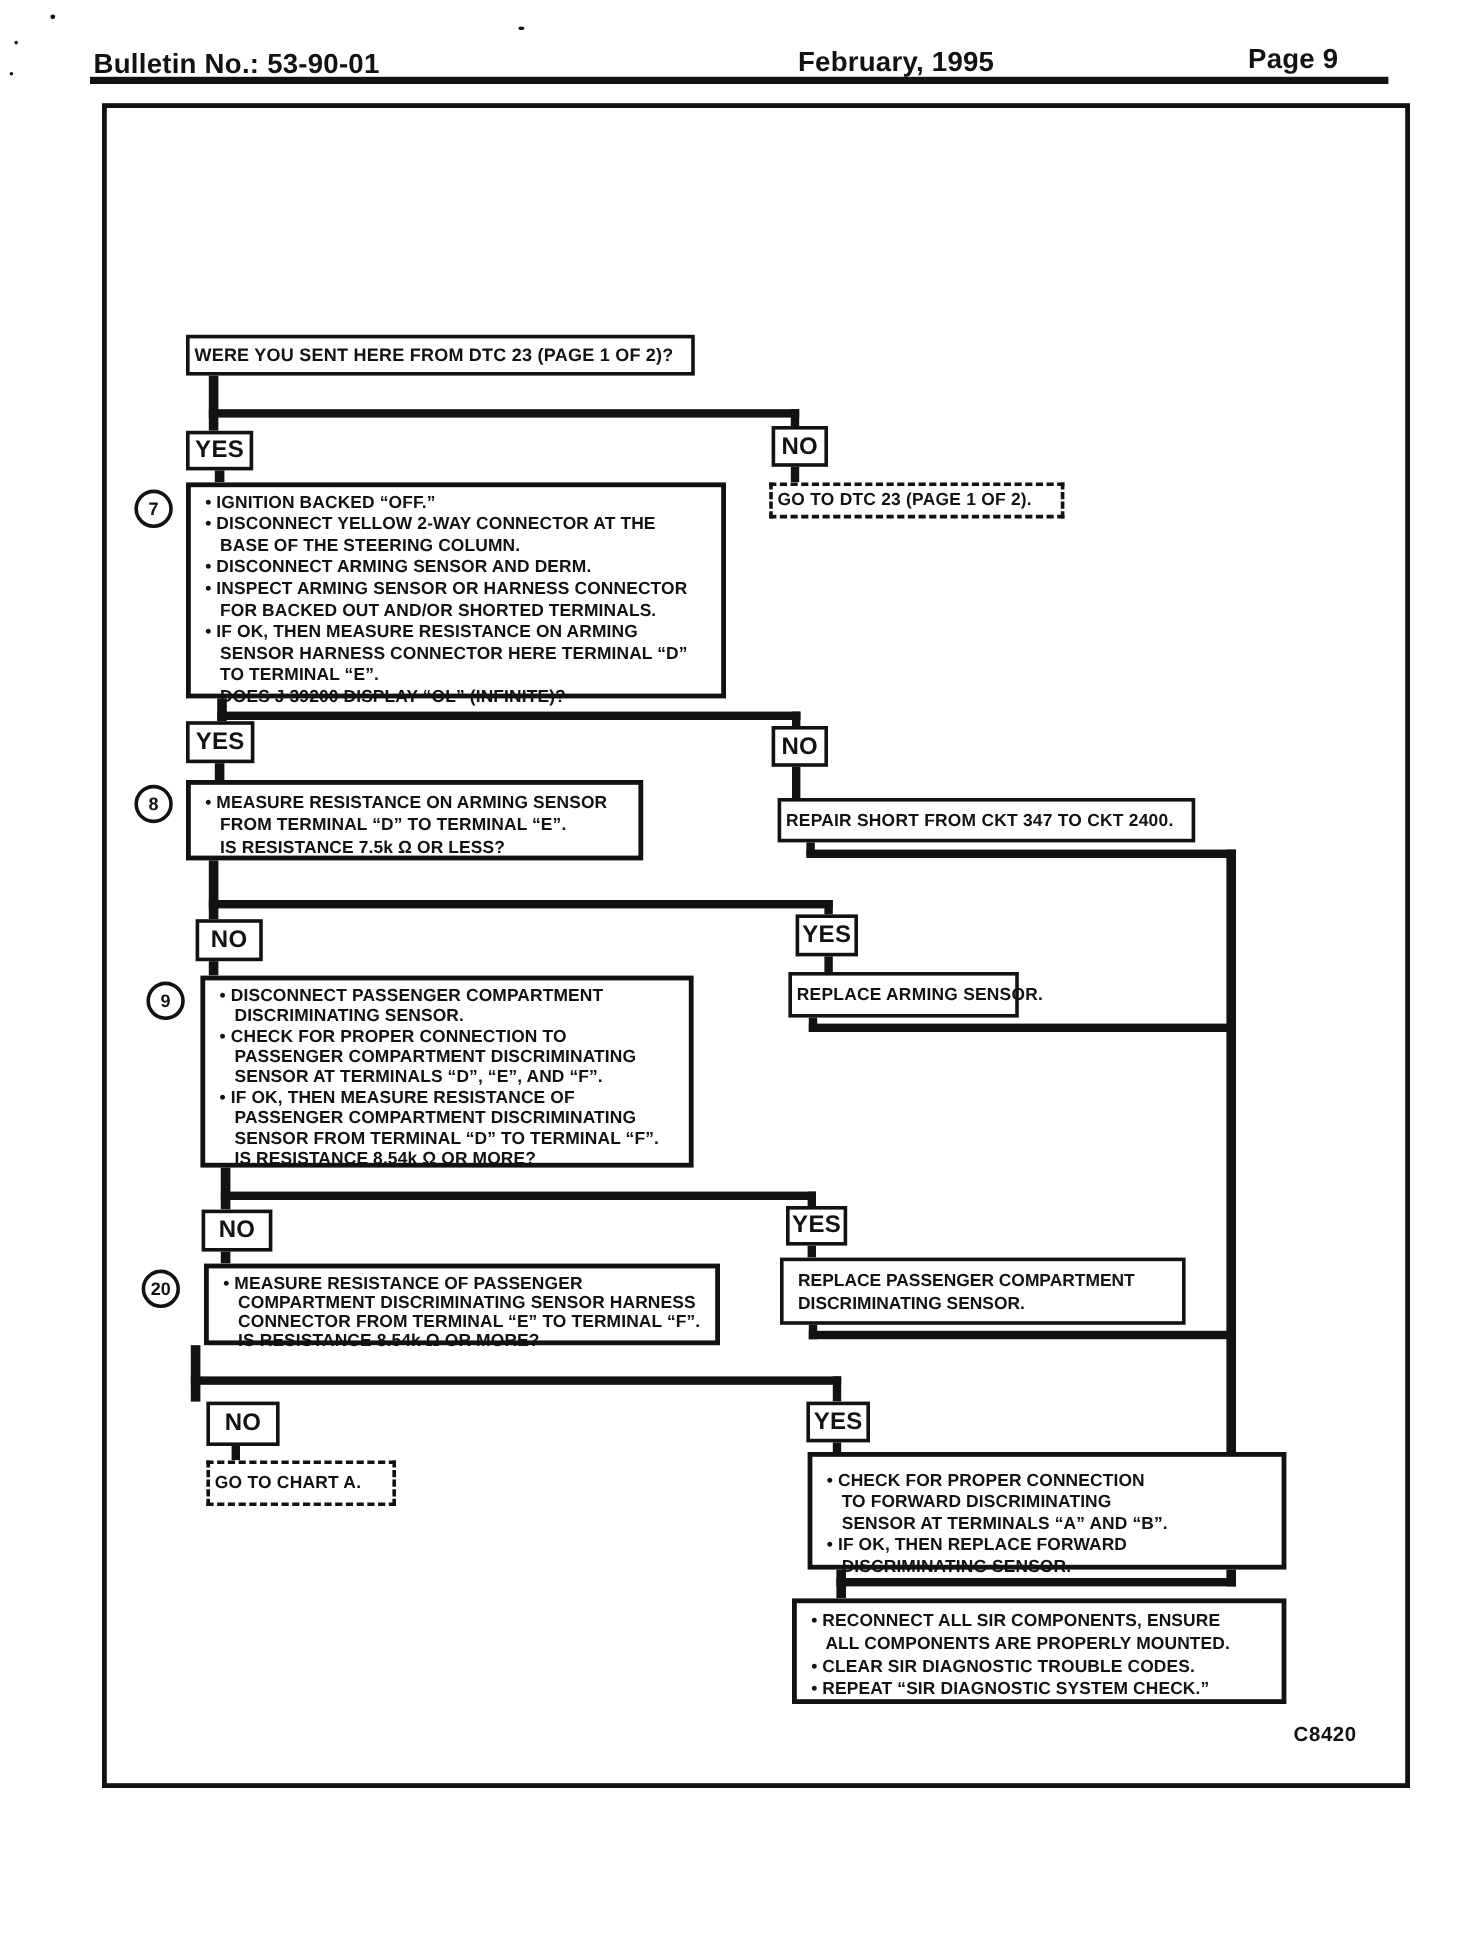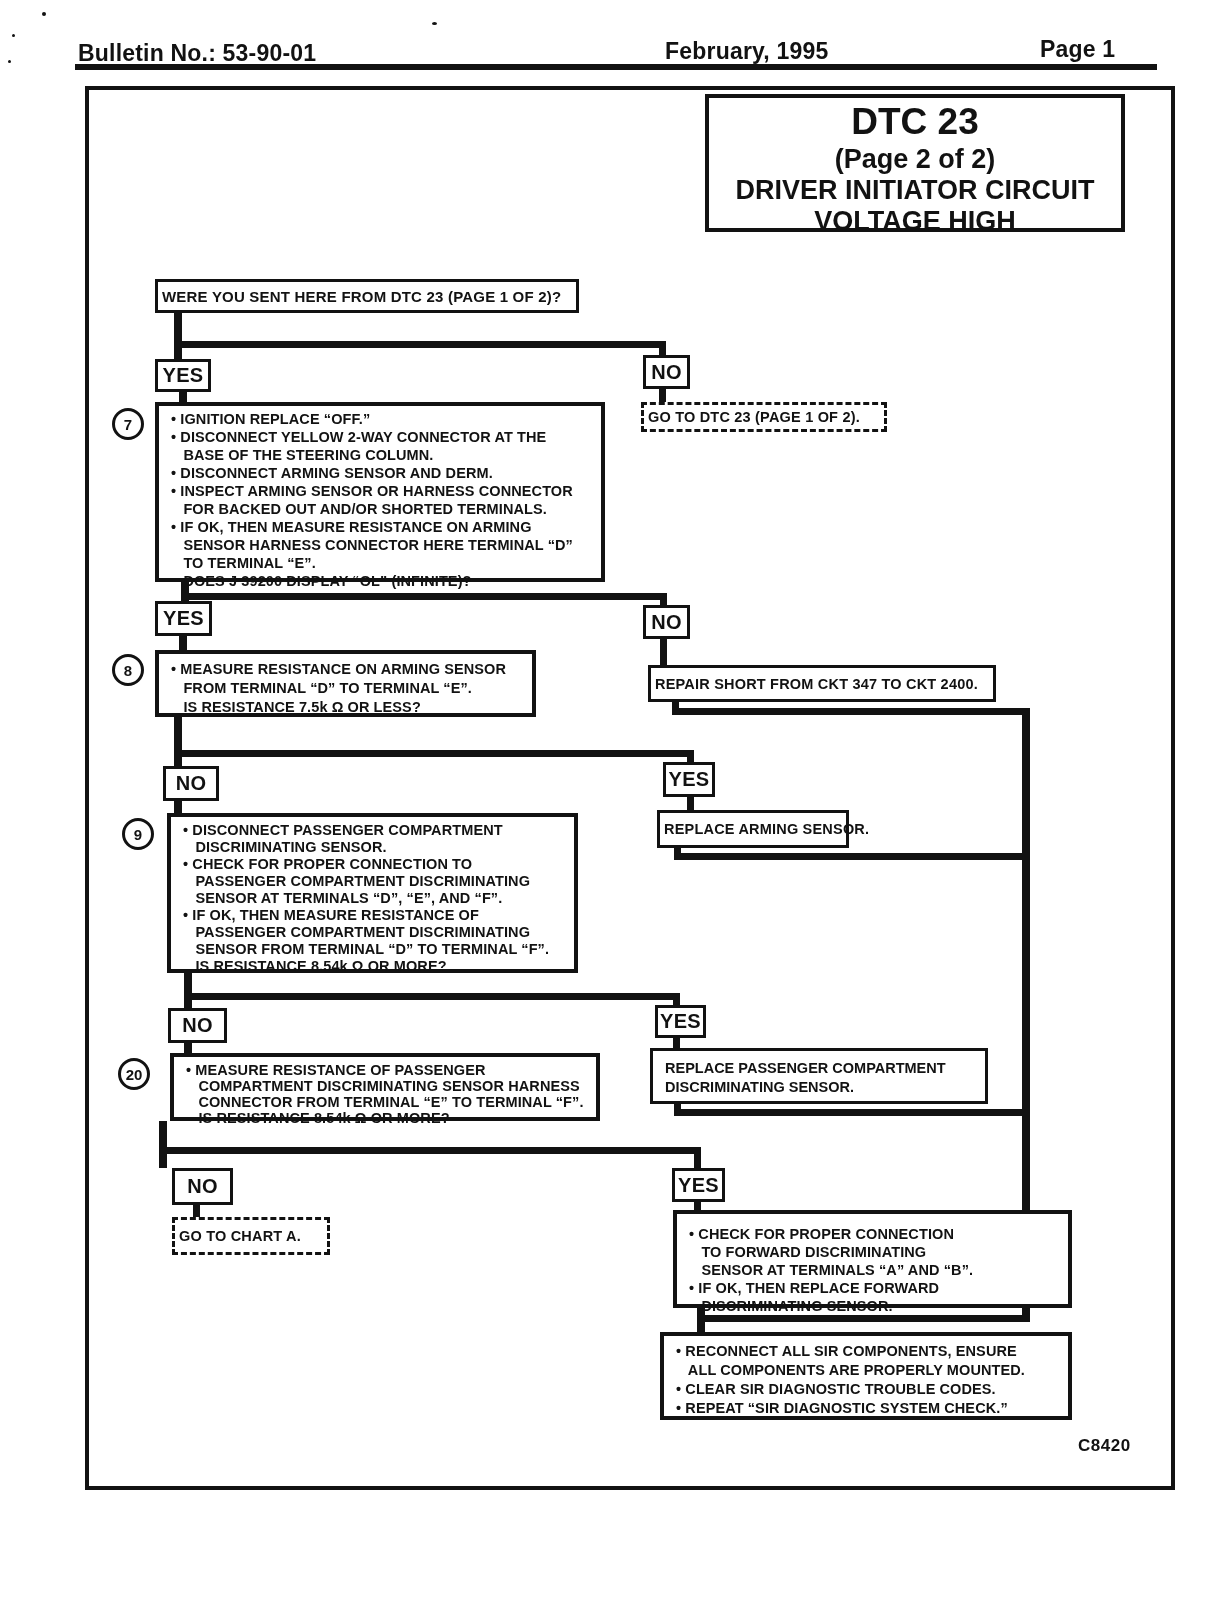--- a/index.html
+++ b/index.html
@@ -31,48 +31,42 @@
 
 <div class="page">
 
   <div class="speck" style="left:42px;top:12px;width:4px;height:4px"></div>
   <div class="speck" style="left:12px;top:34px;width:3px;height:3px"></div>
   <div class="speck" style="left:8px;top:60px;width:3px;height:3px"></div>
   <div class="speck" style="left:432px;top:22px;width:5px;height:3px"></div>
 
   <div class="abs" style="left:78px;top:40px;font-size:23px;letter-spacing:.2px">Bulletin No.: 53-90-01</div>
   <div class="abs" style="left:665px;top:38px;font-size:23px;letter-spacing:.2px">February, 1995</div>
-  <div class="abs" style="left:1040px;top:36px;font-size:23px;letter-spacing:.2px">Page 1</div>
+  <div class="abs" style="left:1040px;top:36px;font-size:23px;letter-spacing:.2px">Page 9</div>
   <div class="ln" style="left:75px;top:64px;width:1082px;height:6px"></div>
 
   <div class="box b4" style="left:85px;top:86px;width:1090px;height:1404px;background:transparent"></div>
 
-  <div class="box b4 titlebox" style="left:705px;top:94px;width:420px;height:138px;padding-top:2px">
-    <div style="font-size:37px;line-height:44px">DTC 23</div>
-    <div style="font-size:27px;line-height:31px">(Page 2 of 2)</div>
-    <div style="font-size:27px;line-height:31px">DRIVER INITIATOR CIRCUIT</div>
-    <div style="font-size:27px;line-height:31px">VOLTAGE HIGH</div>
-  </div>
 
   <div class="box result" style="left:155px;top:279px;width:424px;height:34px;font-size:15px">WERE YOU SENT HERE FROM DTC 23 (PAGE 1 OF 2)?</div>
 
   <div class="ln" style="left:174px;top:313px;width:8px;height:46px"></div>
   <div class="ln" style="left:174px;top:341px;width:492px;height:7px"></div>
   <div class="ln" style="left:659px;top:341px;width:7px;height:16px"></div>
 
   <div class="box lbl" style="left:155px;top:359px;width:56px;height:33px">YES</div>
   <div class="box lbl" style="left:643px;top:355px;width:47px;height:34px">NO</div>
 
   <div class="ln" style="left:659px;top:389px;width:7px;height:13px"></div>
   <div class="box dashedbox result" style="left:641px;top:402px;width:246px;height:30px">GO TO DTC 23 (PAGE 1 OF 2).</div>
 
   <div class="ln" style="left:179px;top:392px;width:8px;height:10px"></div>
   <div class="circle" style="left:112px;top:408px">7</div>
   <div class="box b4 steptext" style="left:155px;top:402px;width:450px;height:180px">
-    <div>• IGNITION REPLACE “OFF.”</div>
+    <div>• IGNITION BACKED “OFF.”</div>
     <div>• DISCONNECT YELLOW 2-WAY CONNECTOR AT THE</div>
     <div>   BASE OF THE STEERING COLUMN.</div>
     <div>• DISCONNECT ARMING SENSOR AND DERM.</div>
     <div>• INSPECT ARMING SENSOR OR HARNESS CONNECTOR</div>
     <div>   FOR BACKED OUT AND/OR SHORTED TERMINALS.</div>
     <div>• IF OK, THEN MEASURE RESISTANCE ON ARMING</div>
     <div>   SENSOR HARNESS CONNECTOR HERE TERMINAL “D”</div>
     <div>   TO TERMINAL “E”.</div>
     <div>   DOES J 39200 DISPLAY “OL” (INFINITE)?</div>
   </div>

